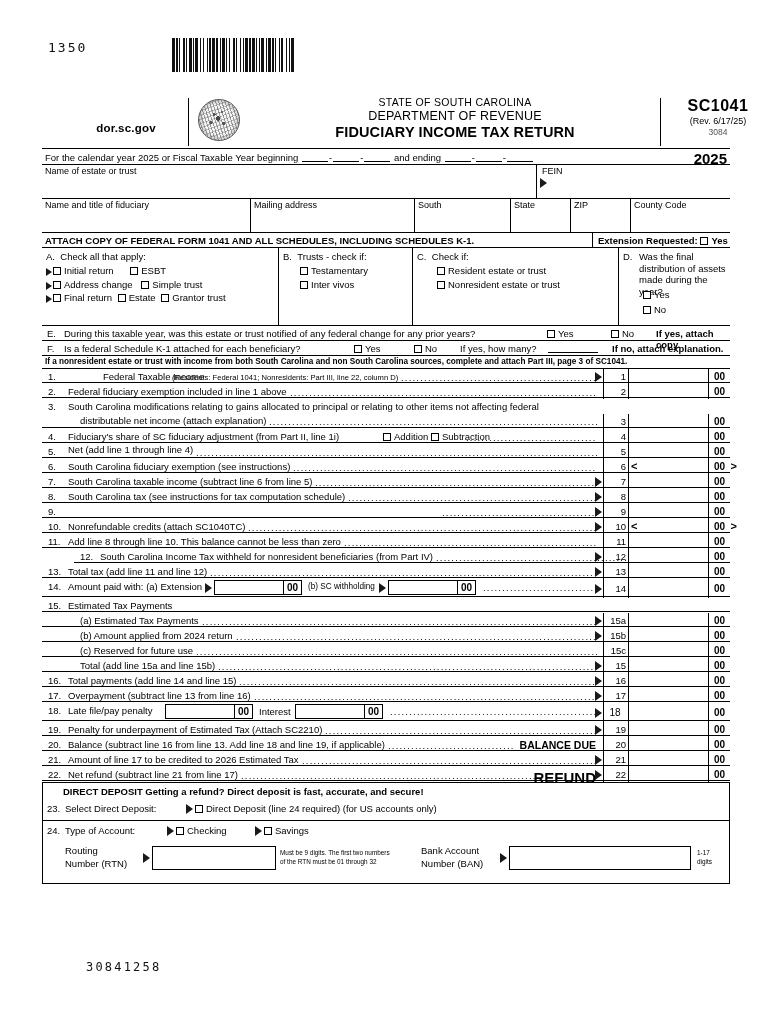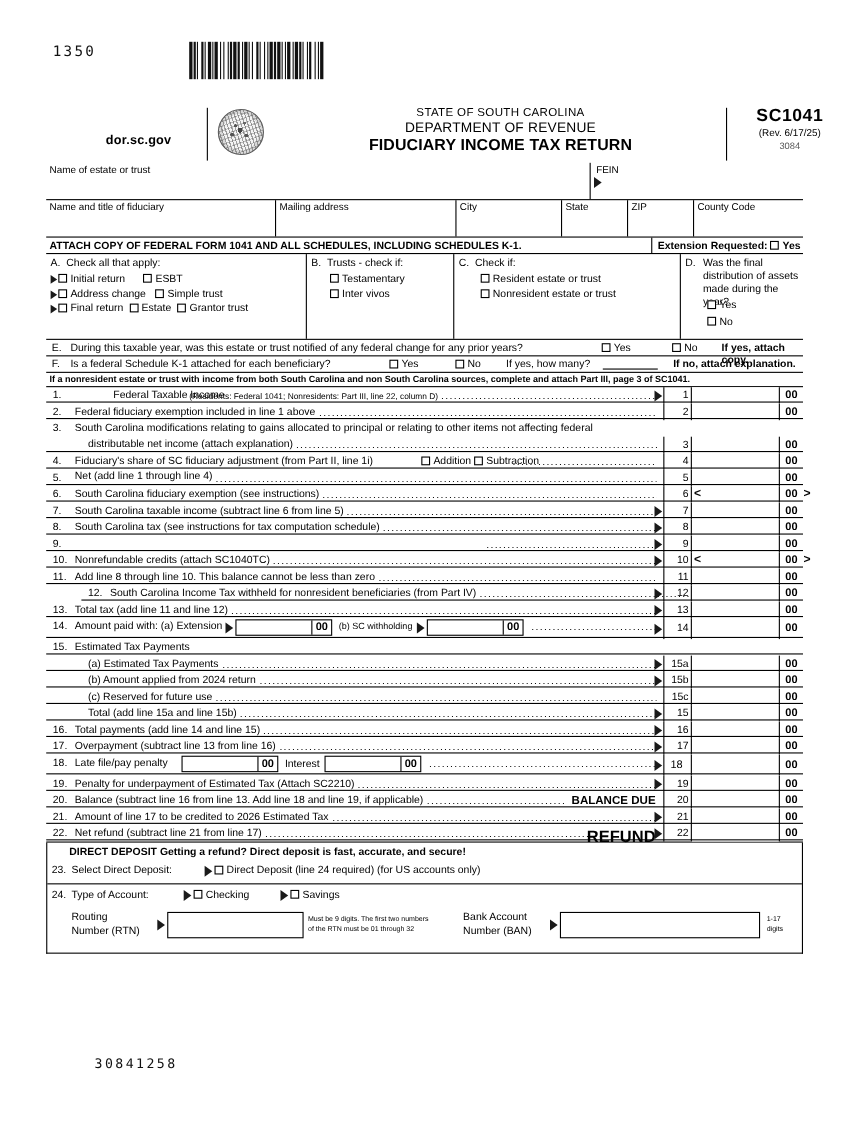--- a/index.html
+++ b/index.html
@@ -177,36 +177,45 @@
     <div class="mh-divider2"></div>
     <div class="mh-right">
       <div class="mh-sc">SC1041</div>
       <div class="mh-rev">(Rev. 6/17/25)</div>
       <div class="mh-3084">3084</div>
     </div>
   </div>
 
   <div class="frame">
 
+    <div class="yearrow">
+      <div class="txt">
+        <span>For the calendar year 2025 or Fiscal Taxable Year beginning</span>
+        <span class="blank"></span>-<span class="blank"></span>-<span class="blank"></span>
+        <span>and ending</span>
+        <span class="blank"></span>-<span class="blank"></span>-<span class="blank"></span>
+      </div>
+      <div class="yr">2025</div>
+    </div>
 
     <div class="namerow">
       <div class="lbl">Name of estate or trust</div>
       <div class="vsep" style="left:494px;"></div>
       <div class="feinlbl">FEIN</div>
       <div style="position:absolute;left:498px;top:13px;"><span class="arw"></span></div>
       <div style="position:absolute;left:3px;top:12px;width:486px;height:20px;"></div>
       <div style="position:absolute;left:512px;top:12px;width:172px;height:20px;"></div>
     </div>
 
     <div class="addrrow">
       <div class="lbl" style="left:3px;">Name and title of fiduciary</div>
       <div class="vsep" style="left:208px;"></div>
       <div class="lbl" style="left:212px;">Mailing address</div>
       <div class="vsep" style="left:372px;"></div>
-      <div class="lbl" style="left:376px;">City</div>
+      <div class="lbl" style="left:376px;">South</div>
       <div class="vsep" style="left:468px;"></div>
       <div class="lbl" style="left:472px;">State</div>
       <div class="vsep" style="left:528px;"></div>
       <div class="lbl" style="left:532px;">ZIP</div>
       <div class="vsep" style="left:588px;"></div>
       <div class="lbl" style="left:592px;">County Code</div>
       <div style="position:absolute;left:3px;top:13px;width:200px;height:19px;"></div>
       <div style="position:absolute;left:212px;top:13px;width:156px;height:19px;"></div>
       <div style="position:absolute;left:376px;top:13px;width:88px;height:19px;"></div>
       <div style="position:absolute;left:472px;top:13px;width:52px;height:19px;"></div>

